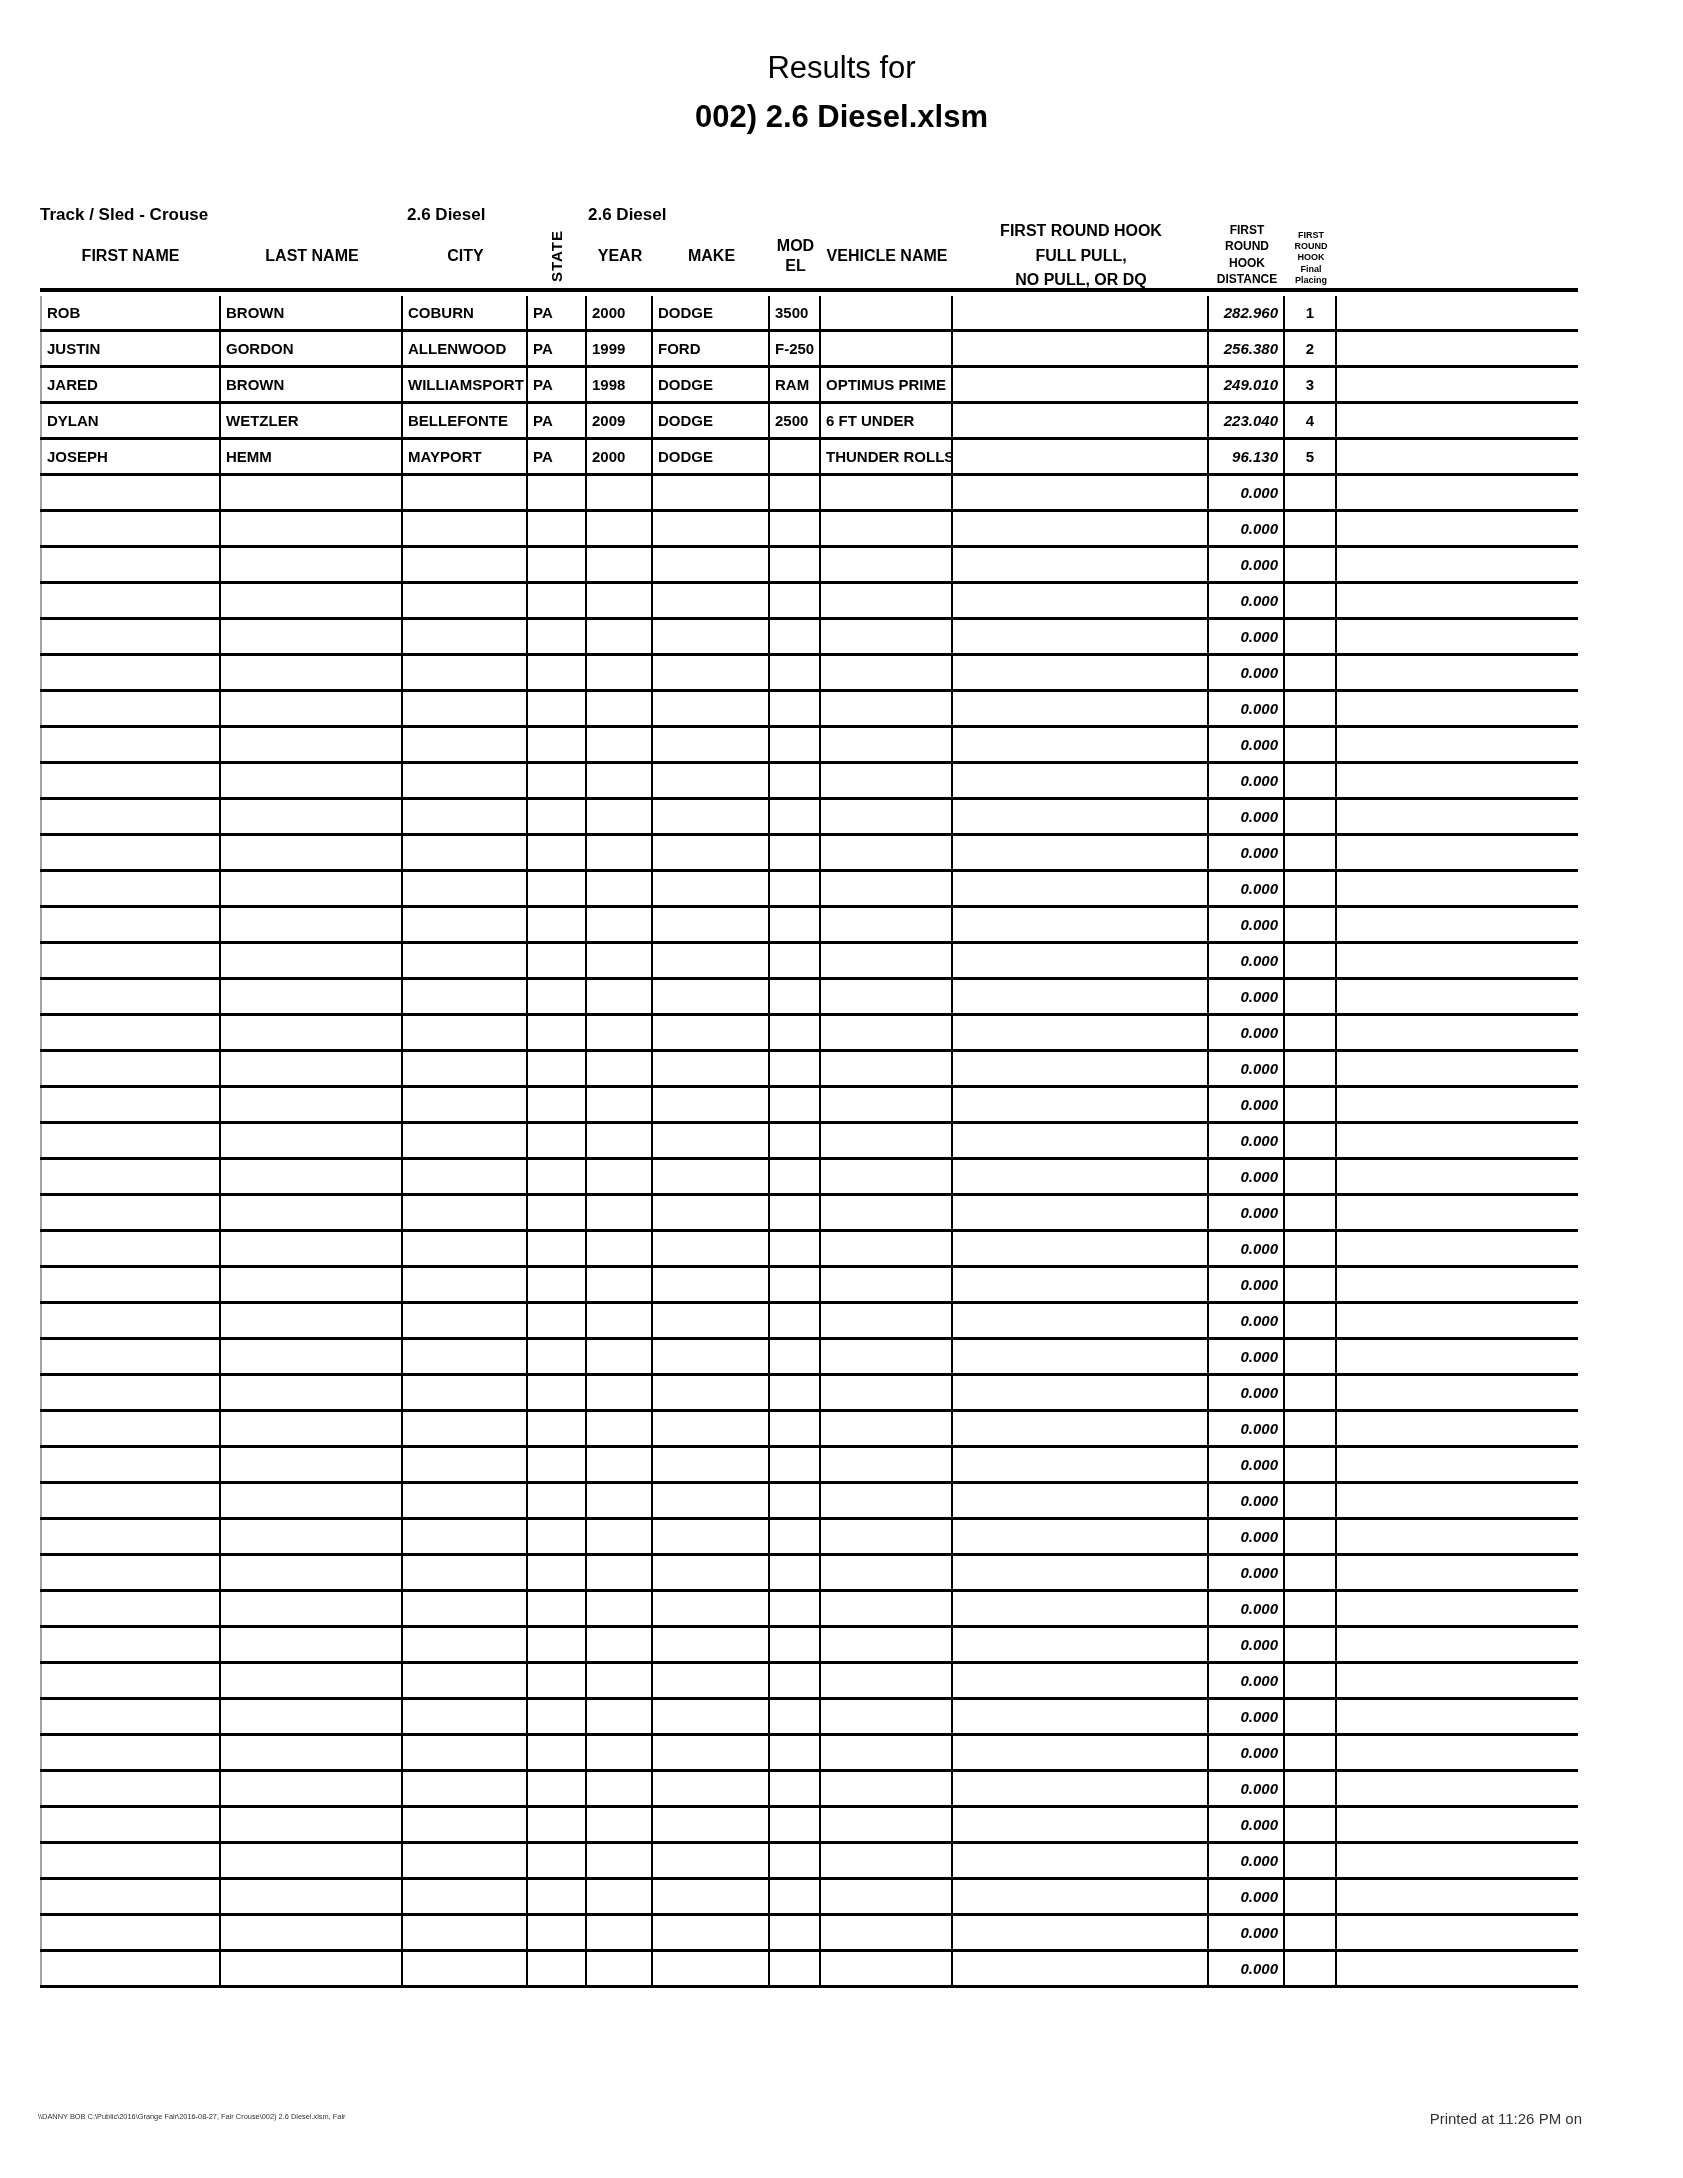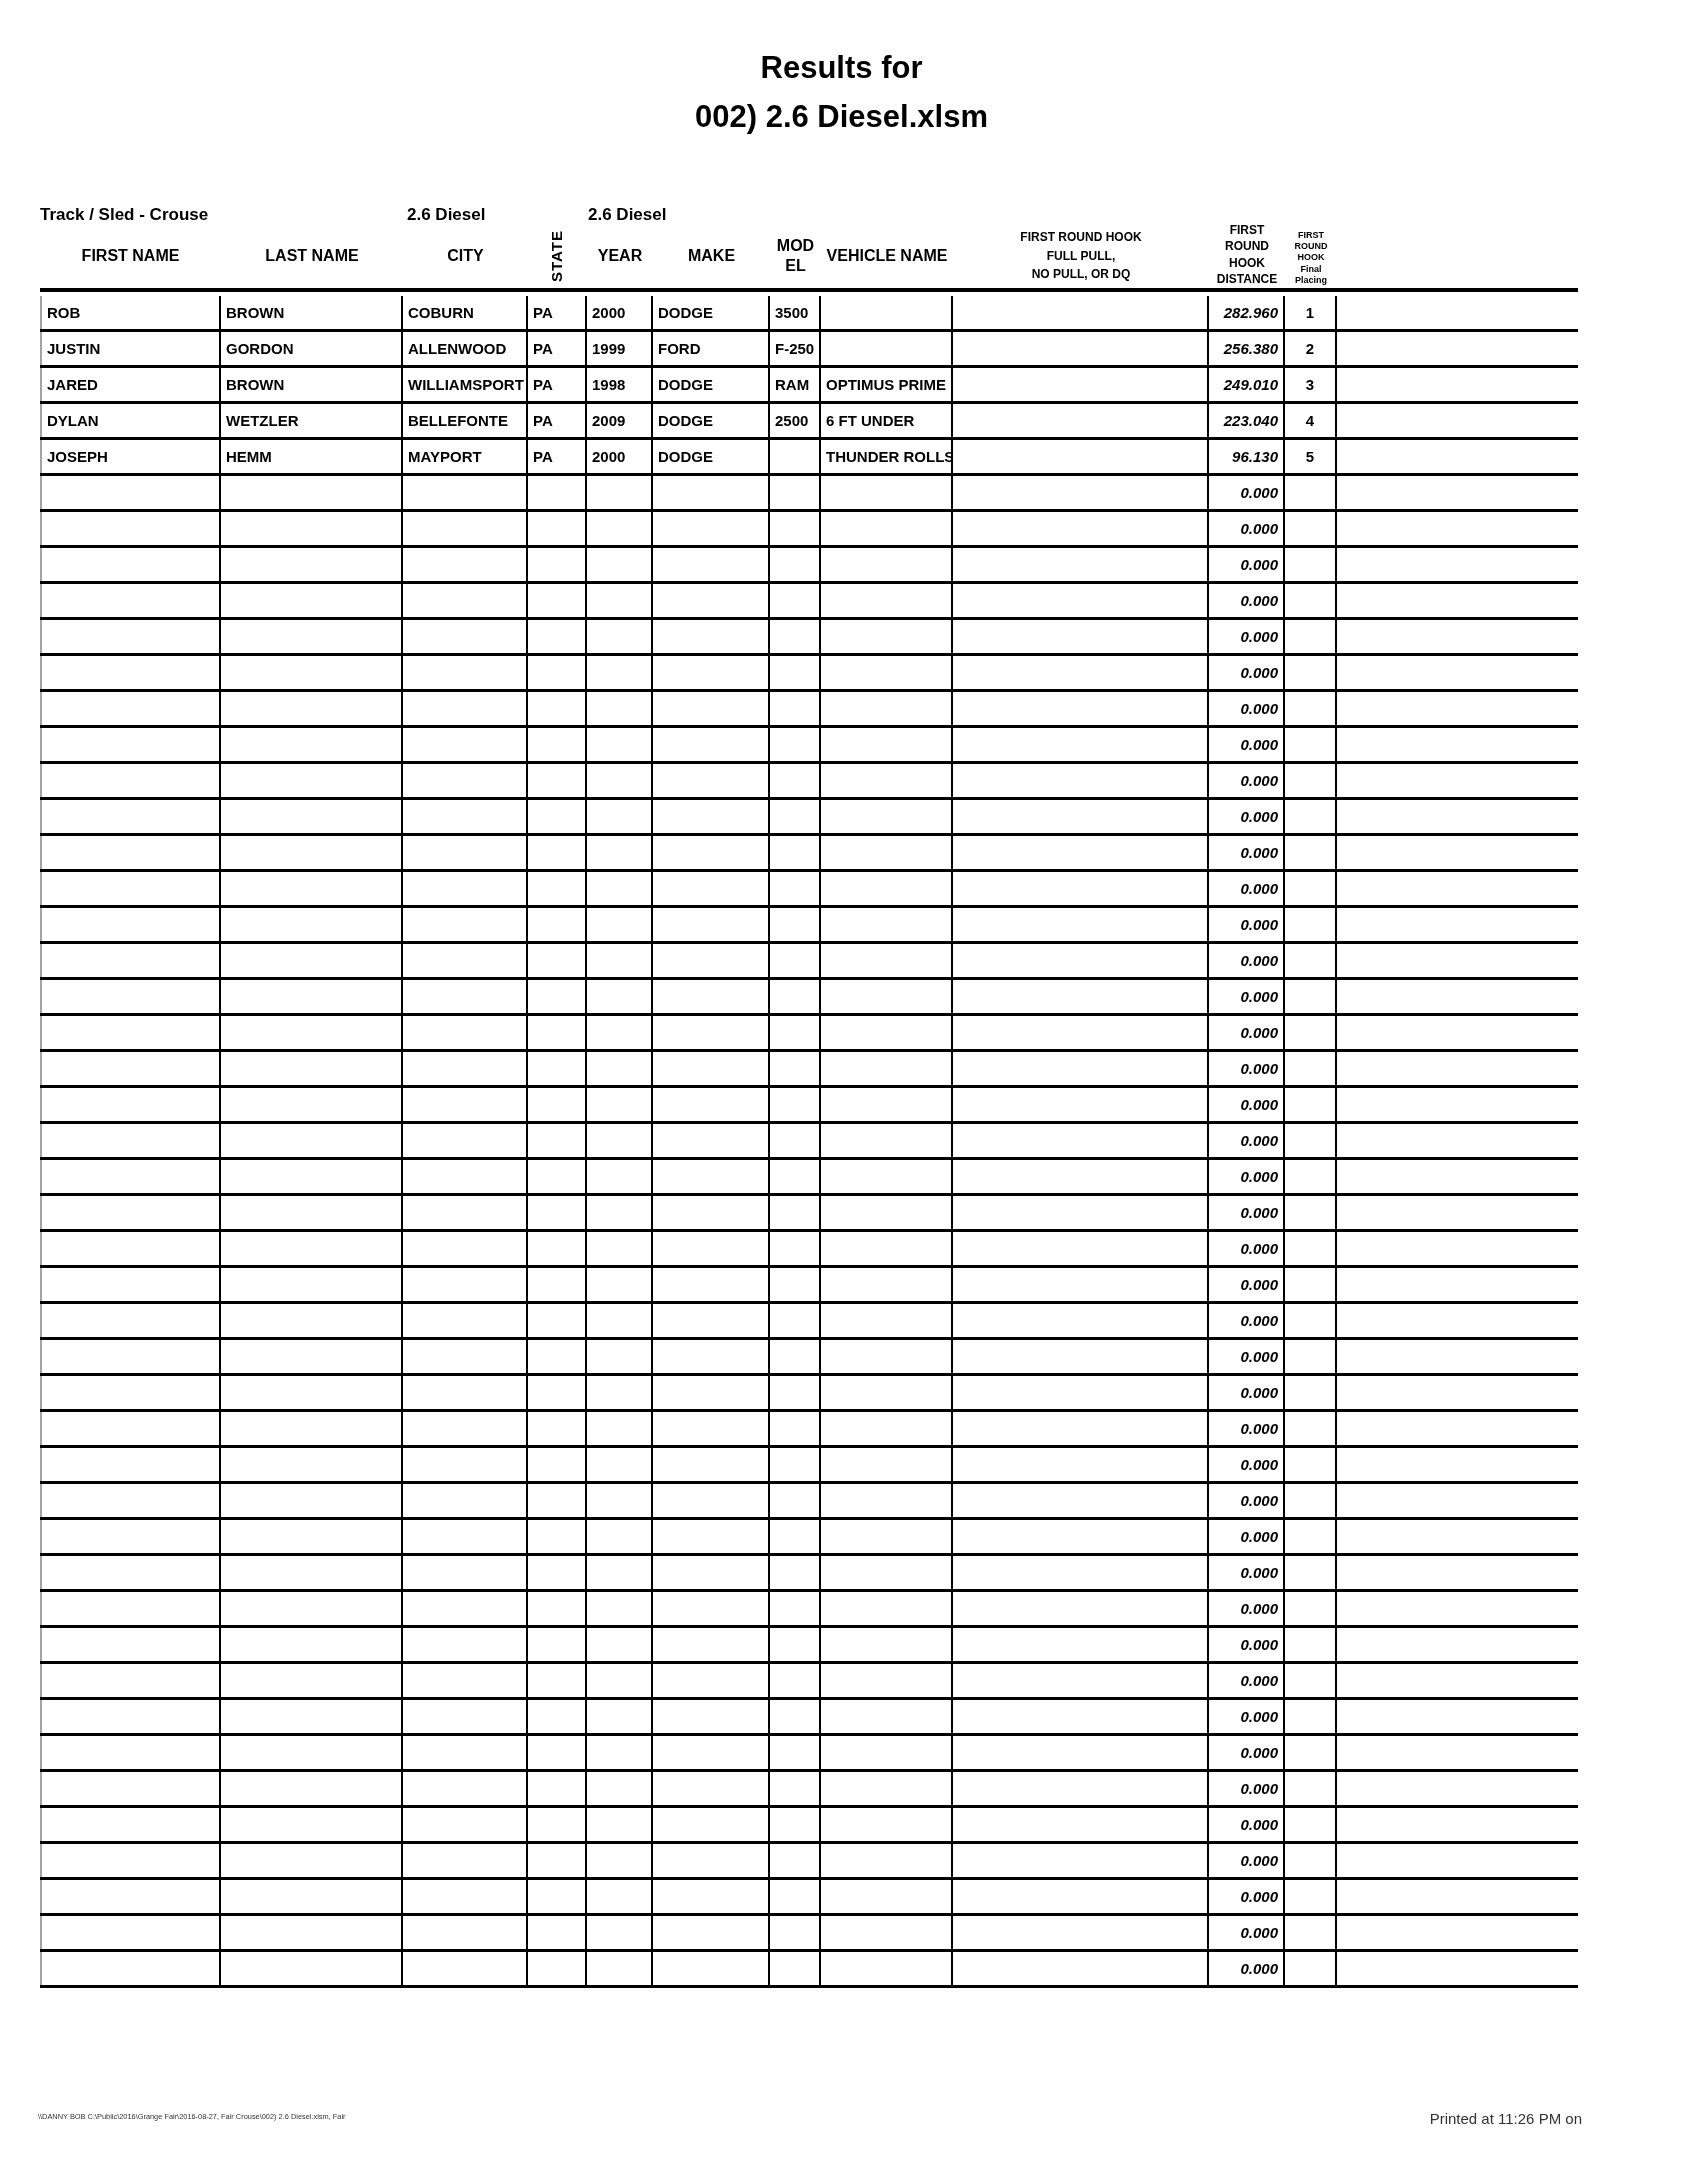--- a/index.html
+++ b/index.html
@@ -5,41 +5,41 @@
   * { margin:0; padding:0; box-sizing:border-box; }
   html,body { background:#ffffff; }
   body {
     position:relative;
     width:1683px; height:2178px;
     font-family:"Liberation Sans", sans-serif;
     color:#000;
     overflow:hidden;
   }
   .title-block { position:absolute; top:50px; left:0; width:1683px; text-align:center; }
-  .title-line1 { font-size:31px; font-weight:bold; }
+  .title-line1 { font-size:31px; font-weight:normal; }
   .title-line2 { font-size:31px; font-weight:bold; margin-top:13px; }
 
   .meta-label { position:absolute; top:205px; font-size:17px; font-weight:bold; white-space:nowrap; }
   .meta-track { left:40px; }
   .meta-class1 { left:407px; }
   .meta-class2 { left:588px; }
 
   
   .thead {
     position:absolute; left:40px; top:224px; width:1538px; height:68px;
     display:flex; border-bottom:4px solid #000;
   }
   .hcell {
     display:flex; align-items:center; justify-content:center;
     text-align:center; font-weight:bold; font-size:16px; line-height:1.25;
     white-space:nowrap; overflow:visible;
   }
   .hcell .hline { display:block; }
   .hc3 .inner { writing-mode:vertical-rl; transform:rotate(180deg); font-size:15px; letter-spacing:1px; }
-  .hc8 { font-size:12px; line-height:1.55; }
+  .hc8 { font-size:16px; line-height:1.55; }
   .hc9 { font-size:12px; line-height:1.35; align-self:flex-end; padding-bottom:1px; }
   .hc10 { font-size:9px; line-height:1.25; align-self:flex-end; padding-bottom:2px; }
   .hc11 { font-size:17px; line-height:1.7; }
 
   
   .c0 { width:181px; } .c1 { width:182px; } .c2 { width:125px; }
   .c3 { width:59px;  } .c4 { width:66px;  } .c5 { width:117px; }
   .c6 { width:51px;  } .c7 { width:132px; } .c8 { width:256px; }
   .c9 { width:76px;  } .c10 { width:52px; } .c11 { width:239px; }
 

